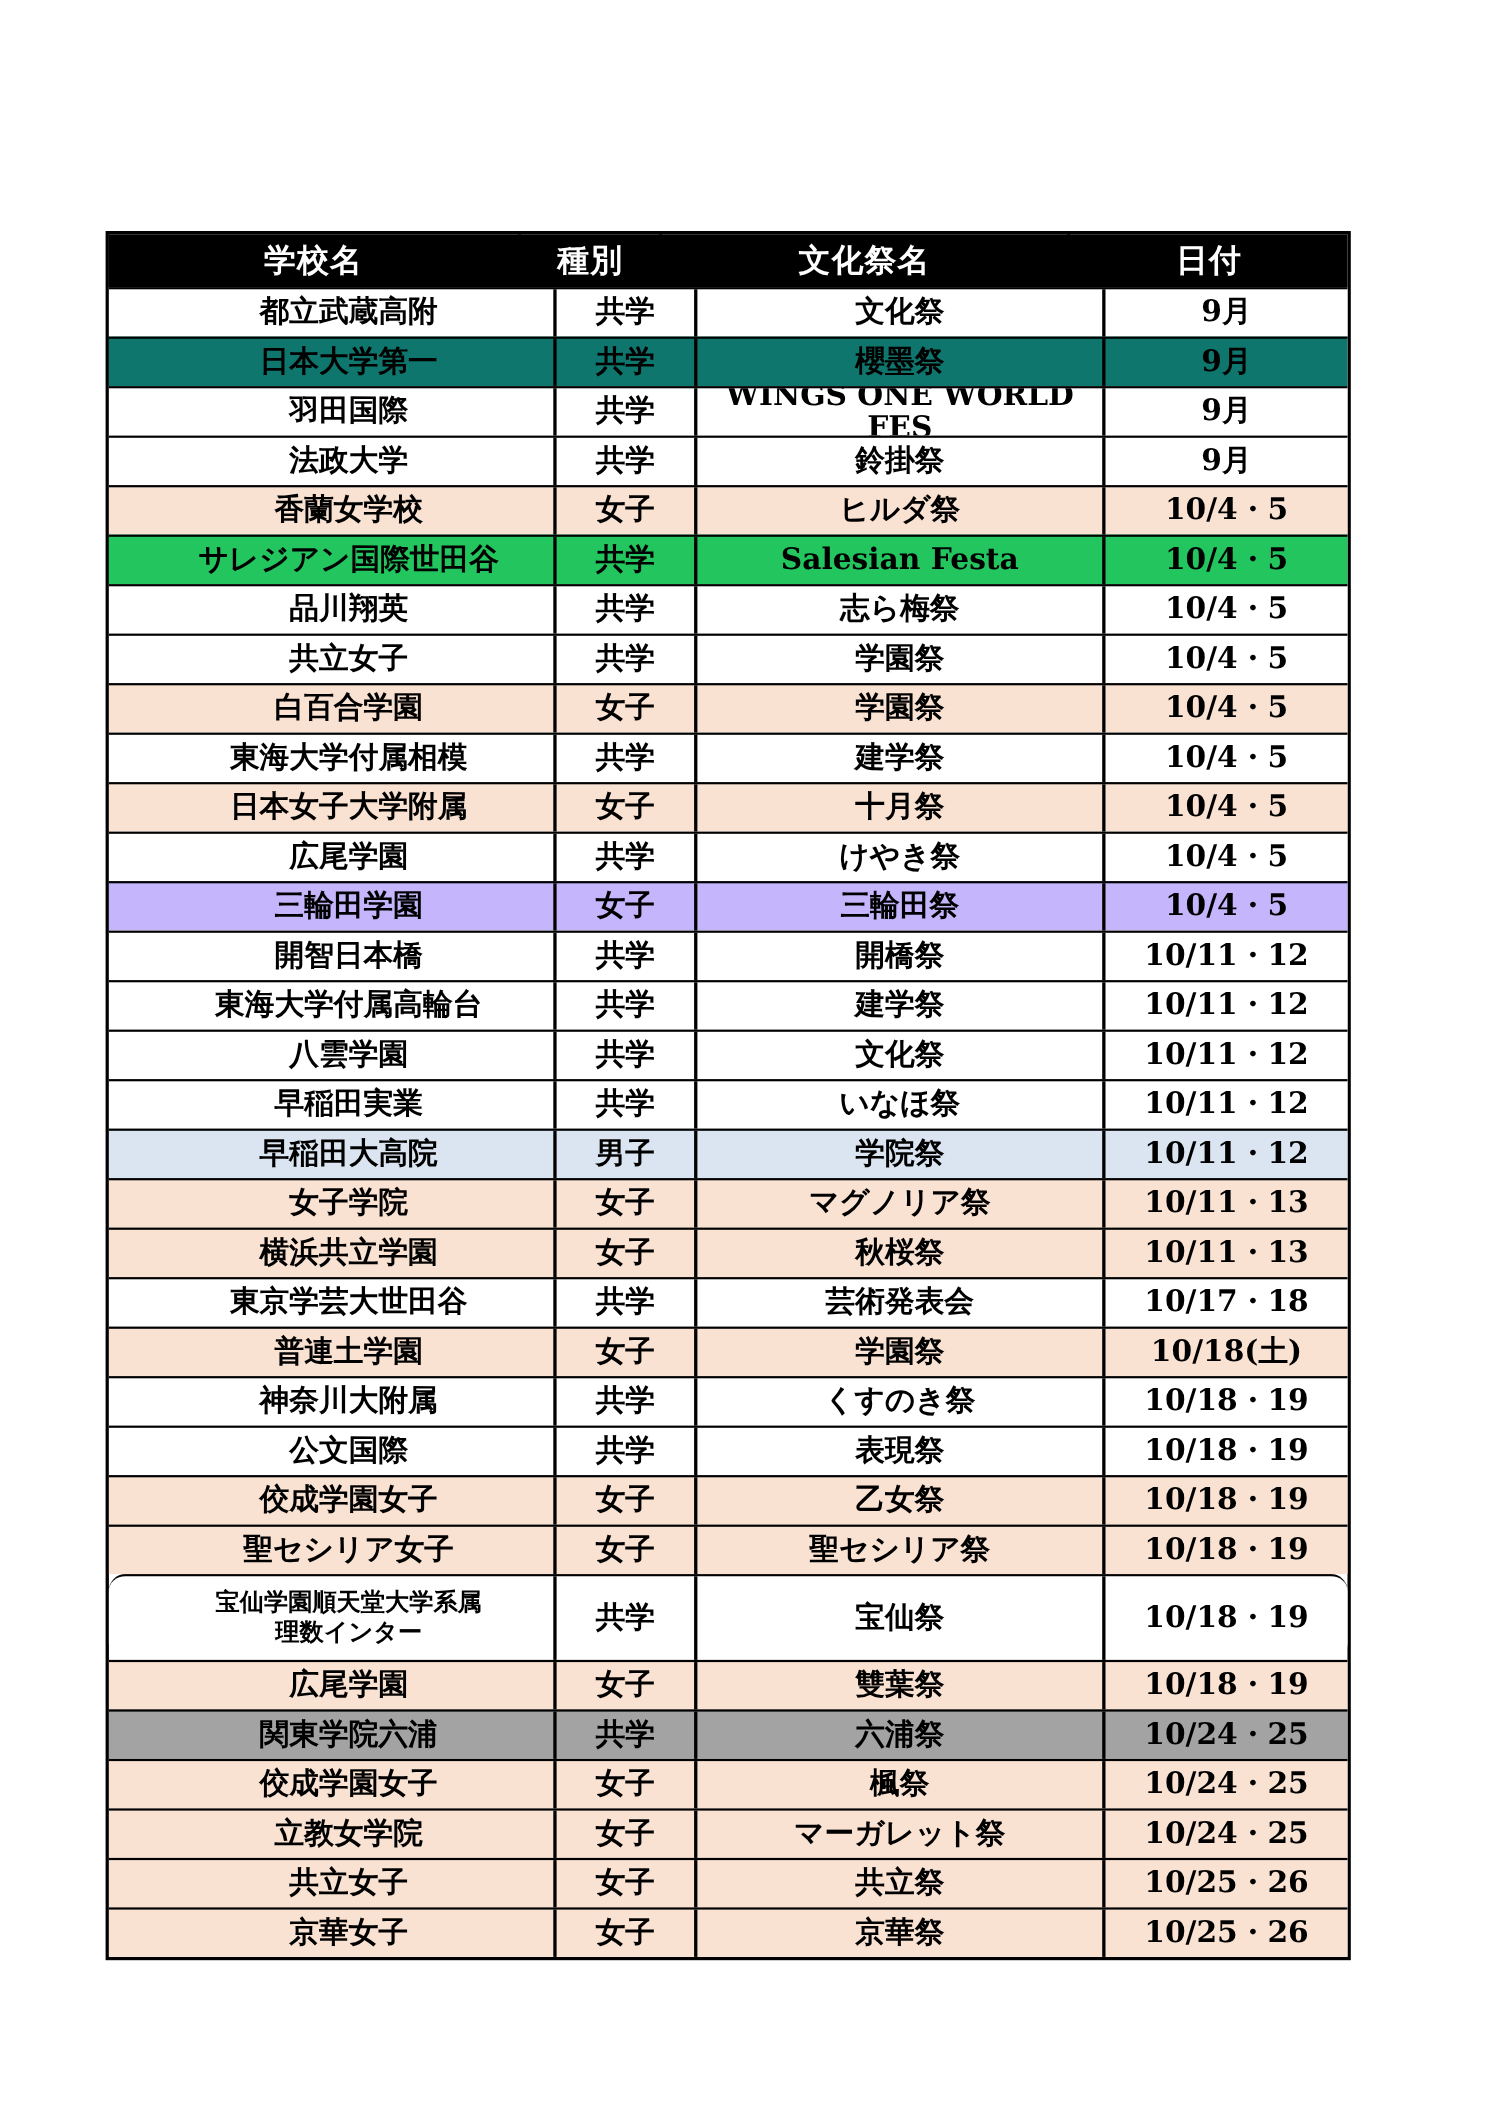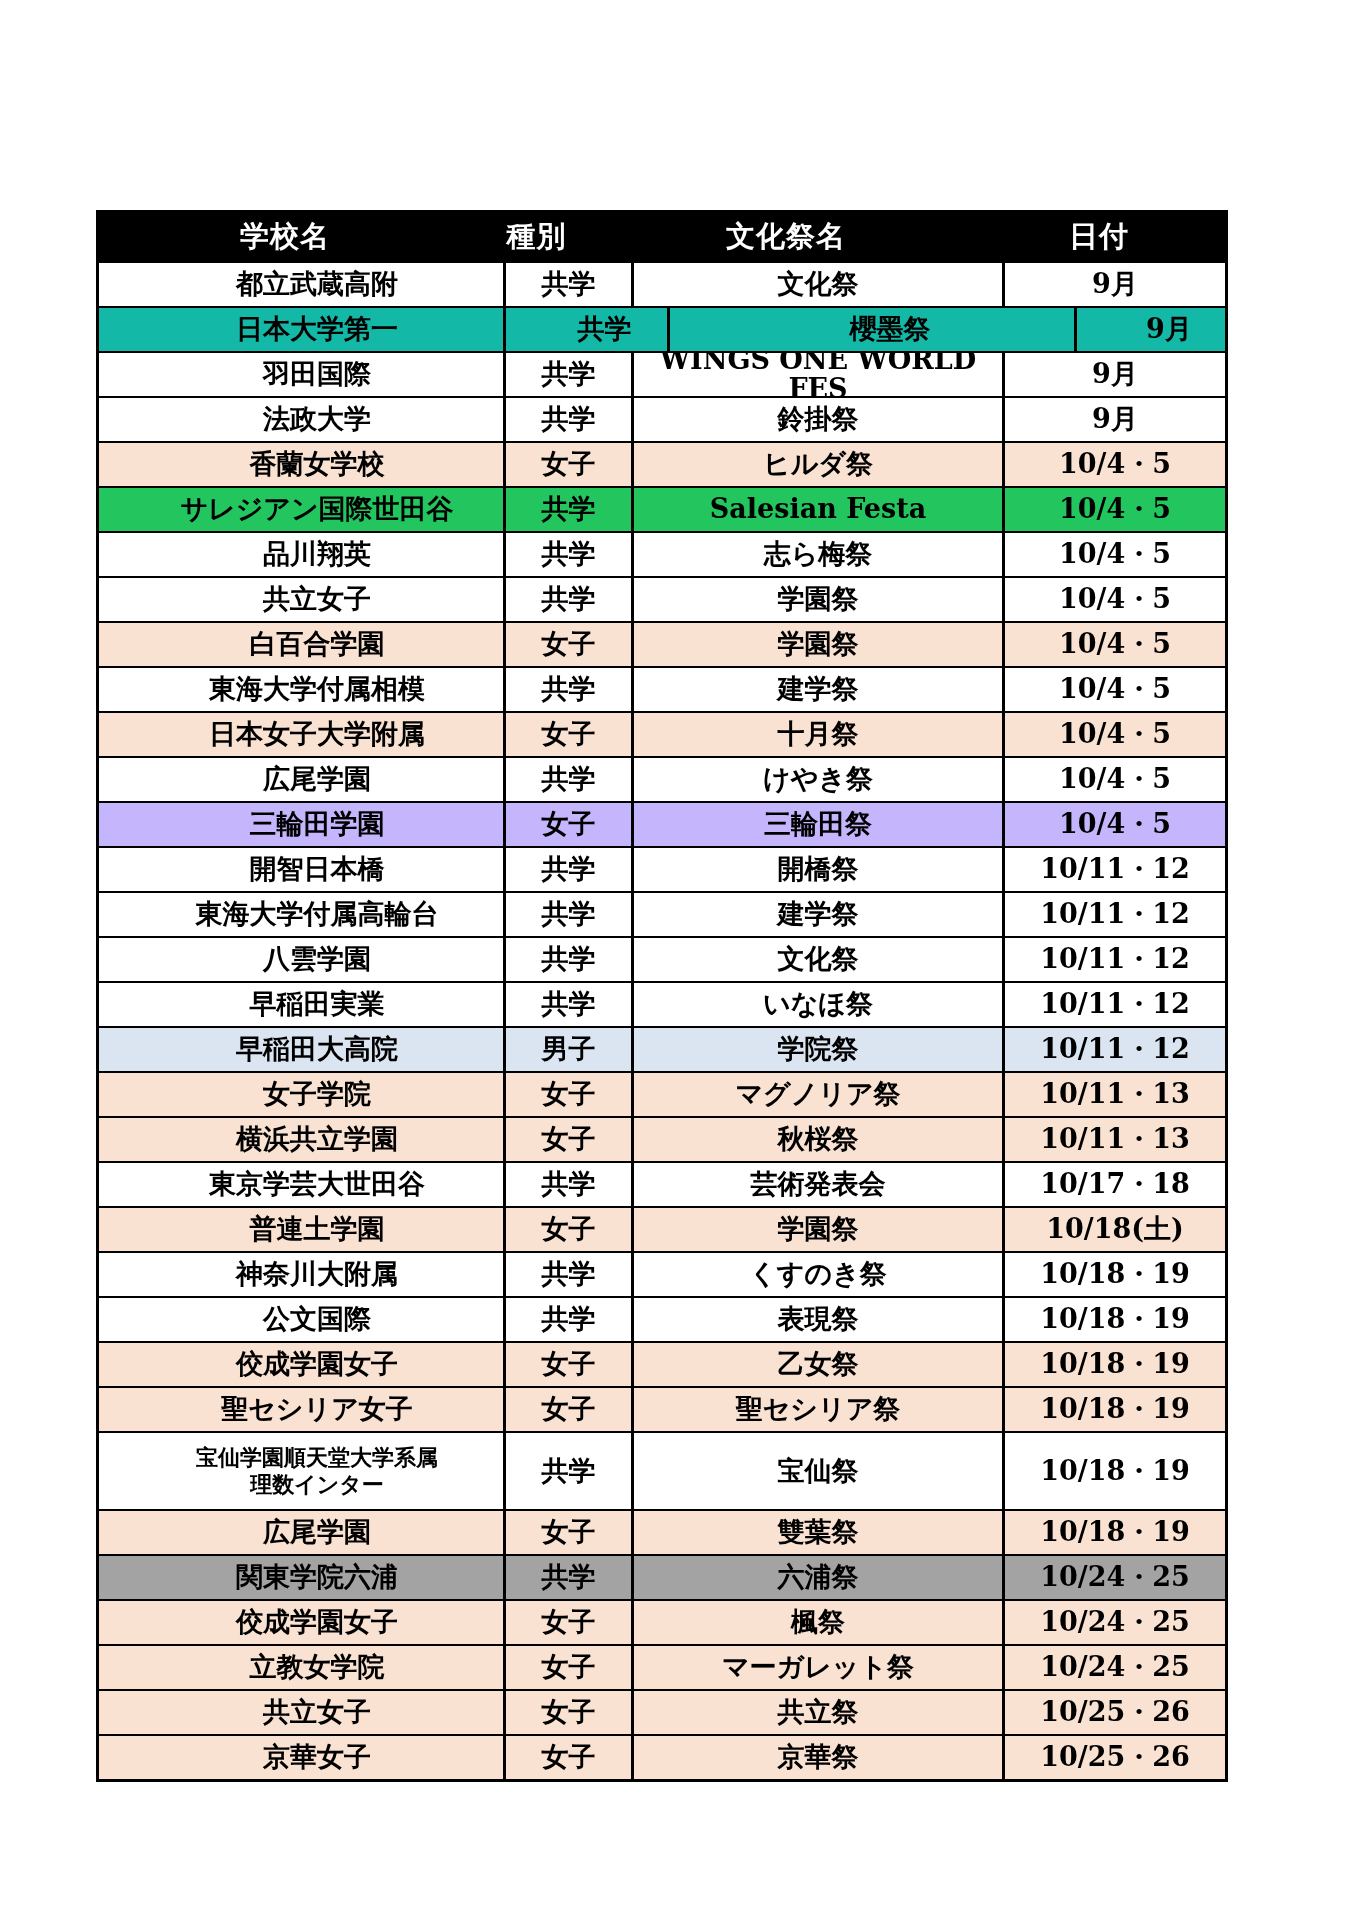--- a/index.html
+++ b/index.html
@@ -44,21 +44,21 @@
     letter-spacing:1px;
     box-sizing:border-box;
   }
   .tr{
     display:flex;
     height:43px;
     border-top:2px solid var(--border);
     background:#ffffff;
     padding-left:32px;
   }
-  .tr.tall{height:76px;}
+  .tr.tall{height:76px;border-radius:15px;}
   .td{
     display:flex;
     align-items:center;
     justify-content:center;
     text-align:center;
     font-size:27px;
     font-weight:bold;
     color:#000000;
     box-sizing:border-box;
     line-height:1.05;
@@ -82,21 +82,21 @@
       <div class="th c-festival">文化祭名</div>
       <div class="th c-date">日付</div>
     </div>
     <div id="table-body">
         <div class="tr" style="background: rgb(255, 255, 255);">
     <div class="td c-school">都立武蔵高附</div>
     <div class="td c-type">共学</div>
     <div class="td c-festival">文化祭</div>
     <div class="td c-date">9月</div>
   </div>
-        <div class="tr" style="background: #14b8a6; gap: 36px;">
+        <div class="tr" style="background: #0f766e;">
     <div class="td c-school">日本大学第一</div>
     <div class="td c-type">共学</div>
     <div class="td c-festival">櫻墨祭</div>
     <div class="td c-date">9月</div>
   </div>
         <div class="tr" style="background: rgb(255, 255, 255);">
     <div class="td c-school">羽田国際</div>
     <div class="td c-type">共学</div>
     <div class="td c-festival">WINGS ONE WORLD FES</div>
     <div class="td c-date">9月</div>

